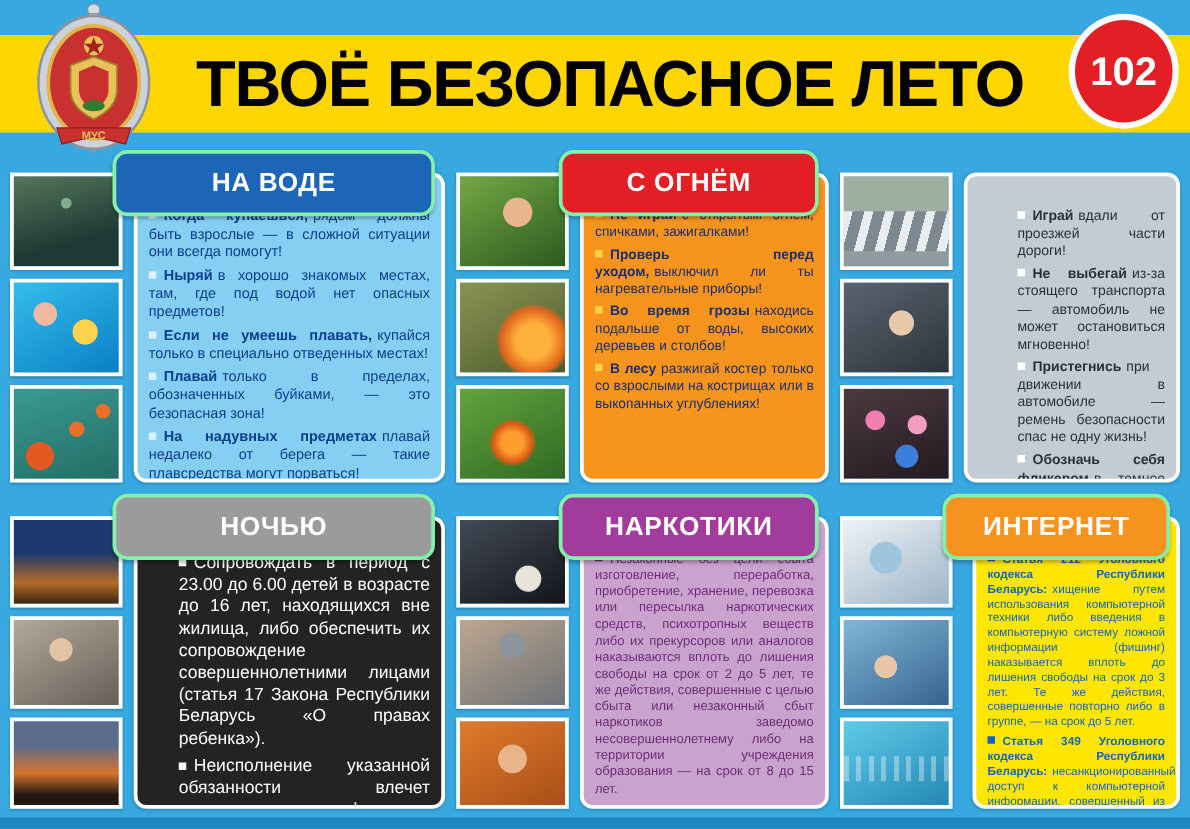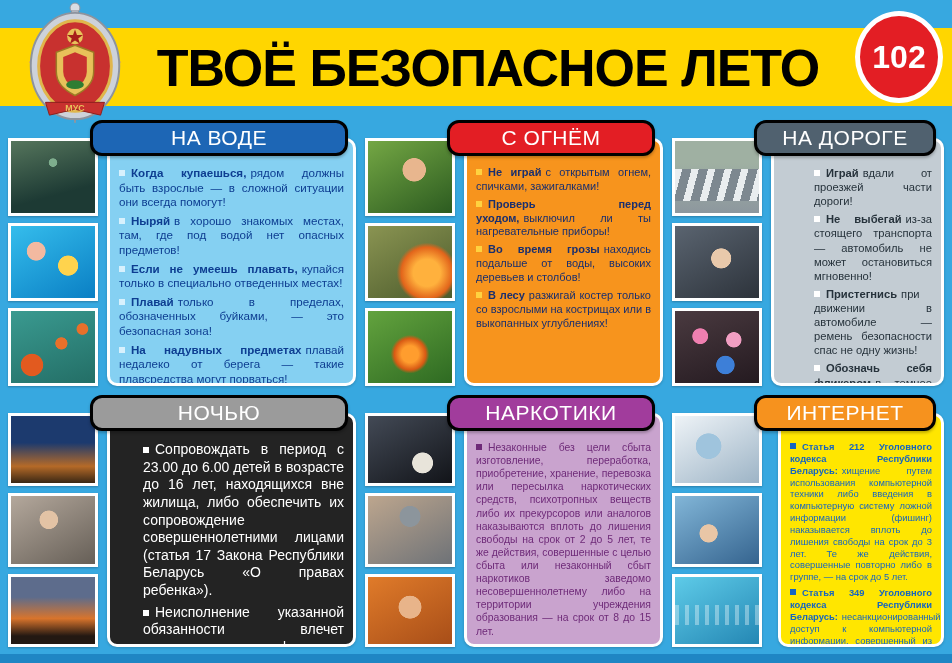--- a/index.html
+++ b/index.html
@@ -9,22 +9,22 @@
   .band{position:absolute;left:0;right:0;top:28px;height:78px;background:#FFD600;}
   .title{position:absolute;left:142px;right:118px;top:32px;height:72px;display:flex;align-items:center;justify-content:center;
          font-size:52px;font-weight:bold;color:#000000;letter-spacing:-1px;white-space:nowrap;}
   .badge102{position:absolute;right:9px;top:11px;width:88px;height:92px;background:#E31E24;border:5px solid #fff;border-radius:50%;
             box-sizing:border-box;display:flex;align-items:center;justify-content:center;color:#fff;font-weight:bold;font-size:32px;z-index:6;}
   .emblem{position:absolute;left:16px;top:1px;width:118px;height:126px;z-index:6;}
   .strip-bottom{position:absolute;left:0;right:0;bottom:0;height:9px;background:#1F86C4;}
   
   .grid{position:absolute;top:120px;left:8px;width:936px;display:grid;grid-template-columns:348px 298px 272px;grid-template-rows:266px 252px;gap:9px;}
   .card{position:relative;display:flex;padding-top:18px;box-sizing:border-box;}
-  .tab{position:absolute;top:0;left:82px;right:8px;height:36px;background:var(--tab);border:3px solid #000000;border-radius:12px;
-       box-sizing:border-box;display:flex;align-items:center;justify-content:center;color:#fff;font-weight:normal;font-size:21px;
+  .tab{position:absolute;top:0;left:82px;right:8px;height:53px;background:var(--tab);border:3px solid #86efac;border-radius:12px;
+       box-sizing:border-box;display:flex;align-items:center;justify-content:center;color:#fff;font-weight:bold;font-size:21px;
        z-index:3;box-shadow:0 2px 3px rgba(0,0,0,.25);letter-spacing:.5px;}
   .photos{width:90px;display:flex;flex-direction:column;gap:7px;}
   .photo{flex:1;border:3px solid #fff;box-sizing:border-box;box-shadow:0 1px 2px rgba(0,0,0,.25);}
   .panel{flex:1;margin-left:9px;background:var(--panel);border:3px solid #fff;border-radius:10px;box-sizing:border-box;
          padding:25px 9px 7px 9px;color:var(--text);overflow:hidden;box-shadow:0 1px 3px rgba(0,0,0,.2);}
   .panel ul{list-style:none;margin:0;padding:0;}
   .panel li{margin-bottom:4px;text-align:justify;line-height:1.26;}
   .panel li::before{content:"";display:inline-block;width:6px;height:6px;background:var(--bullet);margin-right:6px;position:relative;top:-1px;}
   .lead{font-weight:bold;}
   .lead:not(:empty){margin-right:4px;}
@@ -116,21 +116,20 @@
           <li><span class="lead">Не играй</span><span>с открытым огнем, спичками, зажигалками!</span></li>
           <li><span class="lead">Проверь перед уходом,</span><span>выключил ли ты нагревательные приборы!</span></li>
           <li><span class="lead">Во время грозы</span><span>находись подальше от воды, высоких деревьев и столбов!</span></li>
           <li><span class="lead">В лесу</span><span>разжигай костер только со взрослыми на кострищах или в выкопанных углублениях!</span></li>
 
         </ul>
       </div>
     </div>
 
     <div class="card s-road" style="--tab: #50616F; --panel: #C3CCD3; --text: #26323B; --bullet: #FFFFFF; --footer: #26323B;">
-      <div class="tab">НА ДОРОГЕ</div>
       <div class="photos">
         <div class="photo p-r1"></div>
         <div class="photo p-r2"></div>
         <div class="photo p-r3"></div>
       </div>
       <div class="panel">
         <ul>
           <li><span class="lead">Играй</span><span>вдали от проезжей части дороги!</span></li>
           <li><span class="lead">Не выбегай</span><span>из-за стоящего транспорта — автомобиль не может остановиться мгновенно!</span></li>
           <li><span class="lead">Пристегнись</span><span>при движении в автомобиле — ремень безопасности спас не одну жизнь!</span></li>

